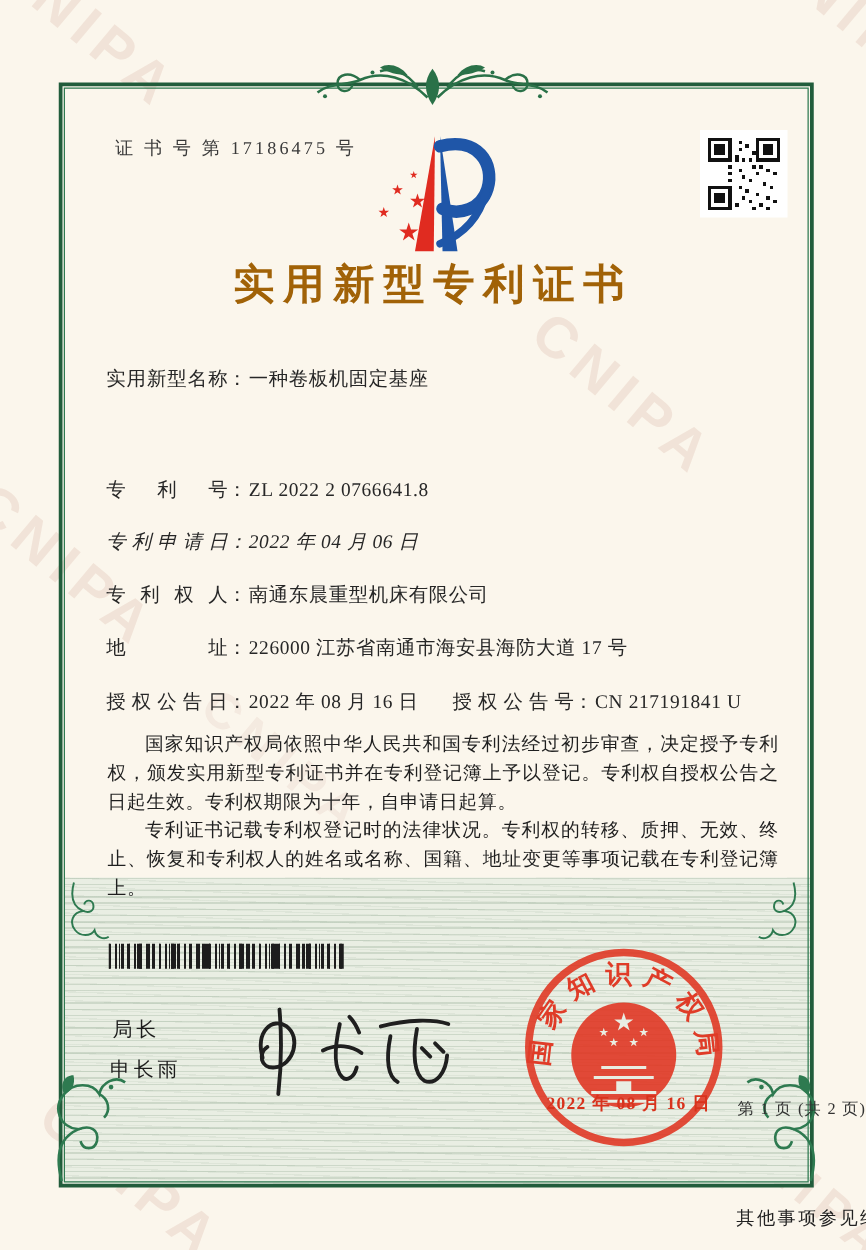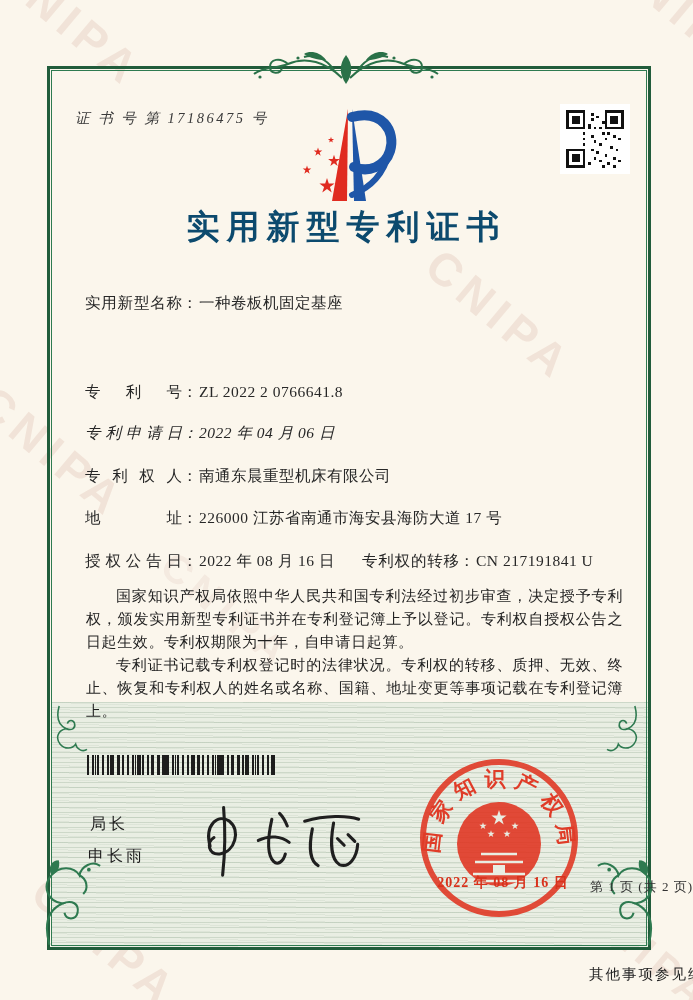--- a/index.html
+++ b/index.html
@@ -12,24 +12,24 @@
   
   .band{position:absolute;z-index:2;left:52px;top:702px;width:596px;height:246px;
     background-color:#e9eee3;
     background-image:repeating-linear-gradient(0deg,rgba(140,165,140,0.30) 0 1px,transparent 1px 5px),
                      repeating-linear-gradient(2deg,rgba(140,165,140,0.12) 0 1px,transparent 1px 7px);}
   
   .border-outer{position:absolute;z-index:3;left:47px;top:66px;width:598px;height:878px;
     border:3px solid #215c3b;}
   .border-inner{position:absolute;inset:1px;border:1px solid #2e7a50;}
   
-  .cert-no{position:absolute;z-index:5;left:75px;top:109px;font-size:14.5px;letter-spacing:2.5px;color:#3a3a3a;font-style:italic;}
+  .cert-no{position:absolute;z-index:5;left:92px;top:109px;font-size:14.5px;letter-spacing:2.5px;color:#3a3a3a;}
   .qr-box{position:absolute;z-index:5;left:560px;top:104px;width:58px;height:58px;background:#fff;padding:6px;}
   .title{position:absolute;z-index:5;left:0;top:205px;width:100%;text-align:center;
-    font-size:33px;font-weight:bold;letter-spacing:7px;color:#0c4a6e;}
+    font-size:33px;font-weight:bold;letter-spacing:7px;color:#a16207;}
   
   .row{position:absolute;z-index:5;left:85px;font-size:15.5px;white-space:nowrap;color:#272727;}
   .row .lbl{display:inline-block;width:97px;text-align:justify;text-align-last:justify;vertical-align:bottom;}
   .row .colon{display:inline-block;width:17px;}
   .row .val{letter-spacing:0.5px;margin-top:43px;}
   .grant-no-group{position:absolute;left:277px;top:0;white-space:nowrap;}
   
   .paras{position:absolute;z-index:5;left:86px;top:585px;width:537px;font-size:15px;line-height:23px;
     color:#1f1f1f;text-align:justify;}
   .paras p{margin:0;text-indent:2em;letter-spacing:0.6px;}
@@ -182,21 +182,21 @@
   </div>
   <div class="row" style="top:466px;">
     <span class="lbl">专利权人</span><span class="colon">：</span><span class="val">南通东晨重型机床有限公司</span>
   </div>
   <div class="row" style="top:508px;">
     <span class="lbl">地址</span><span class="colon">：</span><span class="val">226000 江苏省南通市海安县海防大道 17 号</span>
   </div>
   <div class="row" style="top:551px;">
     <span class="lbl">授权公告日</span><span class="colon">：</span><span class="val">2022 年 08 月 16 日</span>
     <span class="grant-no-group">
-      <span class="lbl">专利权的转移</span><span class="colon">：</span><span class="val">CN 217191841 U</span>
+      <span class="lbl">授权公告号</span><span class="colon">：</span><span class="val">CN 217191841 U</span>
     </span>
   </div>
 
   <div class="paras">
     <p>国家知识产权局依照中华人民共和国专利法经过初步审查，决定授予专利权，颁发实用新型专利证书并在专利登记簿上予以登记。专利权自授权公告之日起生效。专利权期限为十年，自申请日起算。</p>
     <p>专利证书记载专利权登记时的法律状况。专利权的转移、质押、无效、终止、恢复和专利权人的姓名或名称、国籍、地址变更等事项记载在专利登记簿上。</p>
   </div>
 
   <div class="barcode"></div>
 

